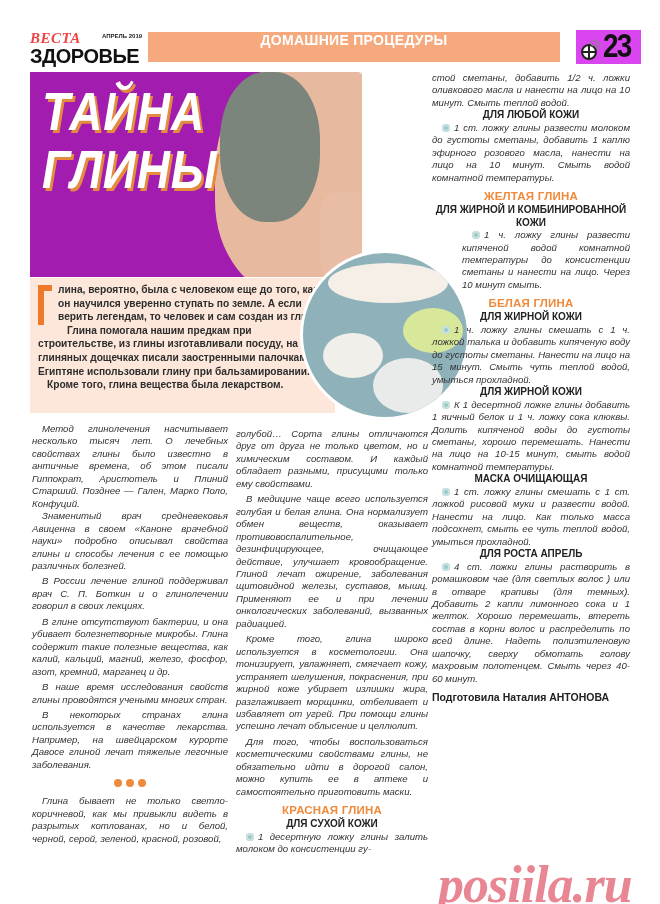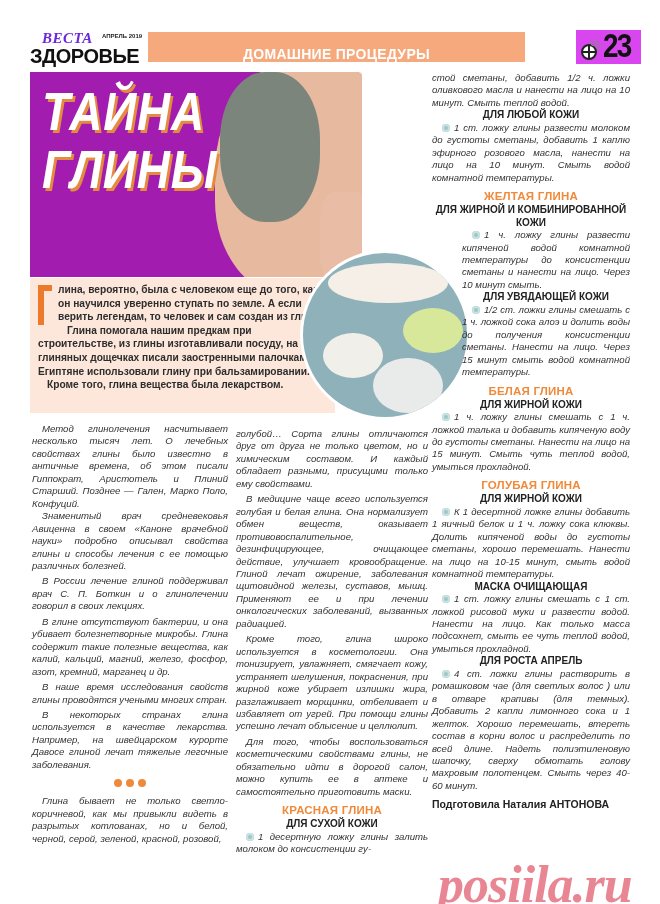--- a/index.html
+++ b/index.html
@@ -1,23 +1,23 @@
 <!DOCTYPE html>
 <html><head>
 <meta charset="utf-8">
 <style>
   * { box-sizing: border-box; margin: 0; padding: 0; }
   html, body { width: 660px; height: 904px; background: #ffffff; overflow: hidden; }
   body { position: relative; font-family: "Liberation Sans", sans-serif; color: #2a2a2a; }
 
   .header { position: absolute; left: 30px; top: 30px; width: 605px; height: 34px; }
-  .logo-top { position: absolute; left: 0; top: 0; font-family: "Liberation Serif", serif; font-style: italic; font-weight: bold; font-size: 15px; color: #6d28d9; letter-spacing: 0.5px; margin-left: 12px; }
+  .logo-top { position: absolute; left: 0; top: 0; font-family: "Liberation Serif", serif; font-style: italic; font-weight: bold; font-size: 15px; color: #ef4444; letter-spacing: 0.5px; }
   .logo-date { position: absolute; left: 72px; top: 3px; font-size: 6px; font-weight: bold; color: #222; }
   .logo-bottom { position: absolute; left: 0; top: 14px; font-family: "Liberation Sans", sans-serif; font-weight: bold; font-size: 20px; color: #111; letter-spacing: -0.5px; transform: scaleY(1.05); transform-origin: top left; }
-  .section-band { position: absolute; left: 118px; top: 2px; width: 377px; height: 30px; background: #f5a97c; display: flex; align-items: flex-end; justify-content: center; }
+  .section-band { position: absolute; left: 118px; top: 2px; width: 412px; height: 30px; background: #f5a97c; display: flex; align-items: flex-start; justify-content: center; }
   .section-band span { color: #fff; font-weight: bold; font-size: 14px; letter-spacing: 0.3px; }
   .page-num-wrap { position: absolute; left: 546px; top: 0; width: 65px; height: 34px; background: #d946ef; }
   .page-icon { position: absolute; left: 4px; top: 8px; width: 22px; height: 22px; }
   .page-num { position: absolute; left: 27px; top: -4px; font-family: "Liberation Sans", sans-serif; font-weight: bold; font-size: 34px; color: #111; letter-spacing: -2px; transform: scaleX(0.82); transform-origin: left top; }
 
   .hero { position: absolute; left: 30px; top: 72px; width: 332px; height: 205px; background: #a21caf; overflow: hidden; font-style: italic; }
   .hero-face { position: absolute; left: 185px; top: -15px; width: 190px; height: 240px; border-radius: 48% 48% 40% 40%; background: #e7b99f; }
   .hero-mask { position: absolute; left: 190px; top: 0px; width: 100px; height: 150px; border-radius: 45% 45% 45% 45%; background: #7b857b; }
   .hero-towel { position: absolute; left: 240px; top: -20px; width: 150px; height: 140px; border-radius: 50%; background: #f3f0ec; }
   .hero-hand { position: absolute; left: 290px; top: 120px; width: 50px; height: 90px; border-radius: 30%; background: #e9bda5; }
@@ -127,30 +127,25 @@
 <div class="col col3">
   <p style="text-indent:0">стой сметаны, добавить 1/2 ч. ложки оливкового масла и нанести на лицо на 10 минут. Смыть теплой водой.</p>
   <div class="h-dark">ДЛЯ ЛЮБОЙ КОЖИ</div>
   <p><span class="bullet"></span><span>1 ст. ложку глины развести молоком до густоты сметаны, добавить 1 каплю эфирного розового масла, нанести на лицо на 10 минут. Смыть водой комнатной температуры.</span></p>
 
   <div class="h-orange">ЖЕЛТАЯ ГЛИНА</div>
   <div class="h-dark">ДЛЯ ЖИРНОЙ И КОМБИНИРОВАННОЙ КОЖИ</div>
   <div class="indent-block2">
     <p><span class="bullet"></span><span>1 ч. ложку глины развести кипяченой водой комнатной температуры до консистенции сметаны и нанести на лицо. Через 10 минут смыть.</span></p>
   </div>
-  <div class="indent-block2">
-    <div class="h-dark">ДЛЯ УВЯДАЮЩЕЙ КОЖИ</div>
-    <p><span class="bullet"></span><span>1/2 ст. ложки глины смешать с 1 ч. ложкой сока алоэ и долить воды до получения консистенции сметаны. Нанести на лицо. Через 15 минут смыть водой комнатной температуры.</span></p>
-  </div>
 
   <div class="h-orange">БЕЛАЯ ГЛИНА</div>
   <div class="h-dark">ДЛЯ ЖИРНОЙ КОЖИ</div>
   <p><span class="bullet"></span><span>1 ч. ложку глины смешать с 1 ч. ложкой талька и добавить кипяченую воду до густоты сметаны. Нанести на лицо на 15 минут. Смыть чуть теплой водой, умыться прохладной.</span></p>
 
-  <div class="h-orange">ГОЛУБАЯ ГЛИНА</div>
   <div class="h-dark">ДЛЯ ЖИРНОЙ КОЖИ</div>
   <p><span class="bullet"></span><span>К 1 десертной ложке глины добавить 1 яичный белок и 1 ч. ложку сока клюквы. Долить кипяченой воды до густоты сметаны, хорошо перемешать. Нанести на лицо на 10-15 минут, смыть водой комнатной температуры.</span></p>
   <div class="h-dark">МАСКА ОЧИЩАЮЩАЯ</div>
   <p><span class="bullet"></span><span>1 ст. ложку глины смешать с 1 ст. ложкой рисовой муки и развести водой. Нанести на лицо. Как только масса подсохнет, смыть ее чуть теплой водой, умыться прохладной.</span></p>
   <div class="h-dark">ДЛЯ РОСТА АПРЕЛЬ</div>
   <p><span class="bullet"></span><span>4 ст. ложки глины растворить в ромашковом чае (для светлых волос ) или в отваре крапивы (для темных). Добавить 2 капли лимонного сока и 1 желток. Хорошо перемешать, втереть состав в корни волос и распределить по всей длине. Надеть полиэтиленовую шапочку, сверху обмотать голову махровым полотенцем. Смыть через 40-60 минут.</span></p>
   <div class="credit">Подготовила Наталия АНТОНОВА</div>
 </div>
 
 <div class="watermark">posiila.ru</div>

